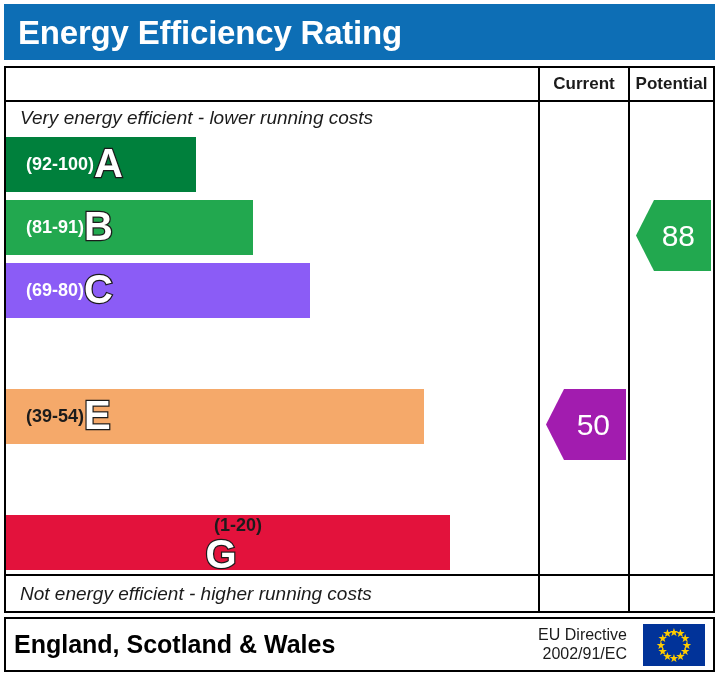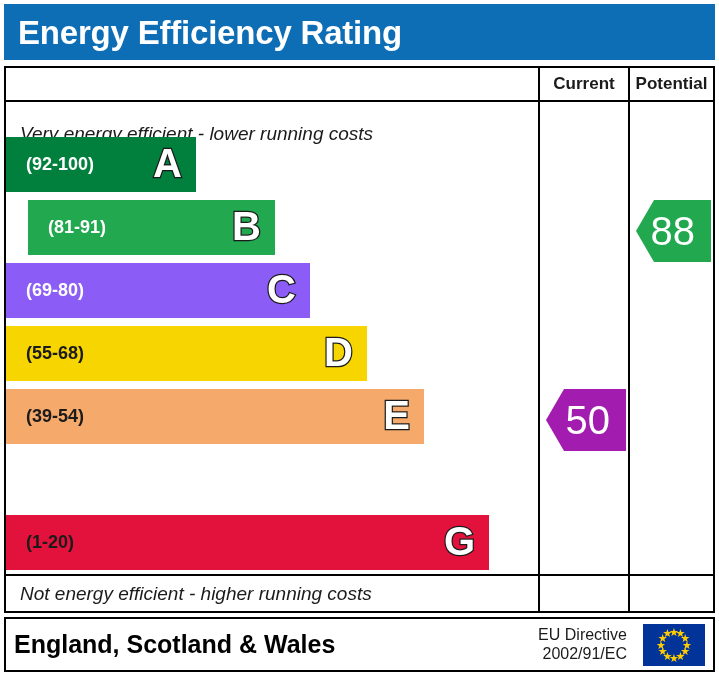--- a/index.html
+++ b/index.html
@@ -98,38 +98,38 @@
     left: 0;
     width: 532px;
     height: 35px;
     display: flex;
     align-items: center;
     padding-left: 14px;
     font-size: 19px;
     font-style: italic;
     color: #1b1b1b;
   }
-  .caption.top { top: 48px; }
+  .caption.top { top: 32px; }
   .caption.bottom { bottom: 0; }
 
   
   .bands {
     position: absolute;
     left: 0;
     top: 69px;
     width: 532px;
     height: 443px;
   }
   .band {
     position: absolute;
     left: 0;
     height: 55px;
     display: flex;
     align-items: center;
-    justify-content: space-between;
+    justify-content: flex-start;
   }
   .band-range {
     color: #ffffff;
     font-size: 18px;
     font-weight: bold;
     padding-left: 20px;
     white-space: nowrap;
   }
   .band-range.dark { color: #1b1b1b; }
   .band-letter {
@@ -140,27 +140,27 @@
     paint-order: stroke fill;
     padding-right: 14px;
     line-height: 1;
     position: relative;
     top: -2px;
   }
 
   
   .marker {
     position: absolute;
-    height: 62px;
+    height: 71px;
     display: flex;
     align-items: center;
     justify-content: flex-end;
     padding-right: 16px;
     color: #ffffff;
-    font-size: 40px;
+    font-size: 30px;
     clip-path: polygon(18px 0, 100% 0, 100% 100%, 18px 100%, 0 50%);
   }
 
   
   .footer {
     position: absolute;
     left: 4px;
     top: 617px;
     width: 711px;
     height: 55px;
@@ -219,37 +219,33 @@
     <div class="col-head current">Current</div>
 
     <div class="caption top">Very energy efficient - lower running costs</div>
     <div class="caption bottom">Not energy efficient - higher running costs</div>
 
     <div class="bands" id="bands">
         <div class="band" style="top: 0px; width: 190px; background: rgb(0, 128, 60);">
           <span class="band-range">(92-100)</span>
           <span class="band-letter">A</span>
         </div>
-        <div class="band" style="top: 63px; width: 247px; background: rgb(34, 168, 79); margin-left: 22px;">
+        <div class="band" style="top: 63px; width: 247px; background: rgb(34, 168, 79);">
           <span class="band-range">(81-91)</span>
           <span class="band-letter">B</span>
         </div>
         <div class="band" style="top: 126px; width: 304px; background: #8b5cf6;">
           <span class="band-range">(69-80)</span>
           <span class="band-letter">C</span>
         </div>
-        <div class="band" style="top: 189px; width: 361px; background: rgb(246, 213, 0);">
-          <span class="band-range dark">(55-68)</span>
-          <span class="band-letter">D</span>
-        </div>
         <div class="band" style="top: 252px; width: 418px; background: rgb(245, 169, 106);">
           <span class="band-range dark">(39-54)</span>
           <span class="band-letter">E</span>
         </div>
-        <div class="band" style="top: 378px; width: 483px; background: rgb(227, 18, 60);">
+        <div class="band" style="top: 378px; width: 444px; background: rgb(227, 18, 60); flex-direction: column;">
           <span class="band-range dark">(1-20)</span>
           <span class="band-letter">G</span>
         </div>
       </div>
     <div id="markers-layer">
         <div class="marker" style="left: 540px; width: 80px; top: 321px; background: #a21caf;">
           <span>50</span>
         </div>
         <div class="marker" style="left: 630px; width: 75px; top: 132px; background: rgb(34, 168, 79);">
           <span>88</span>

